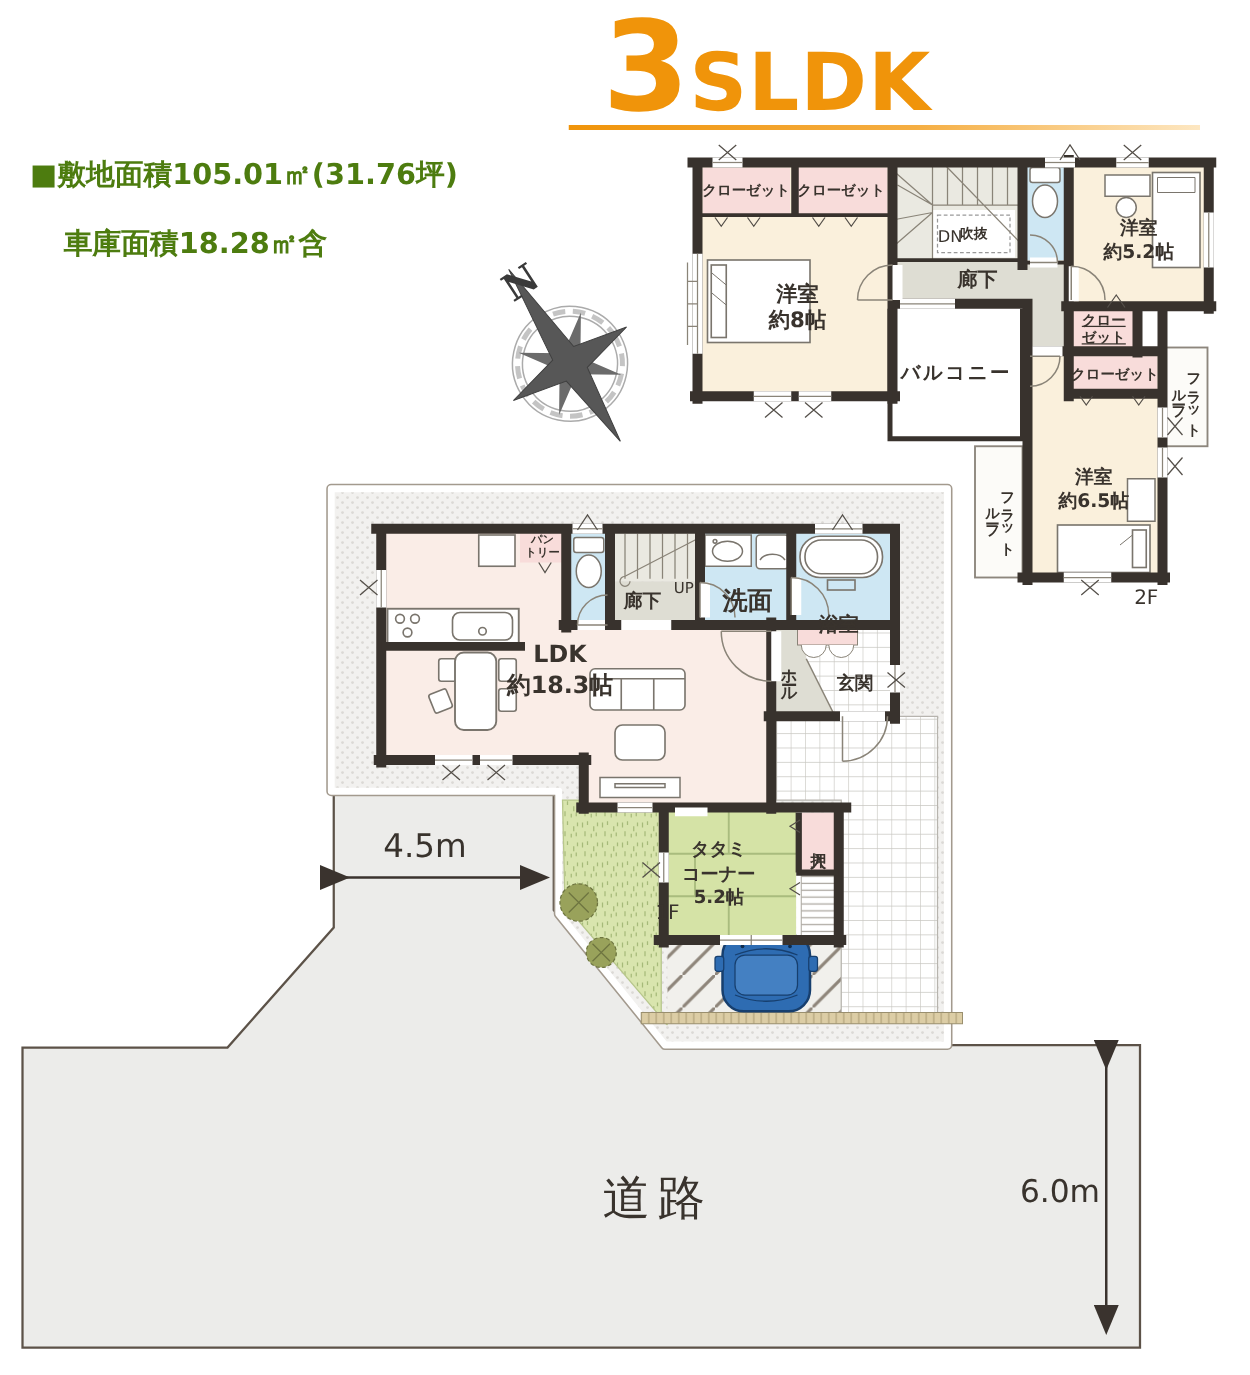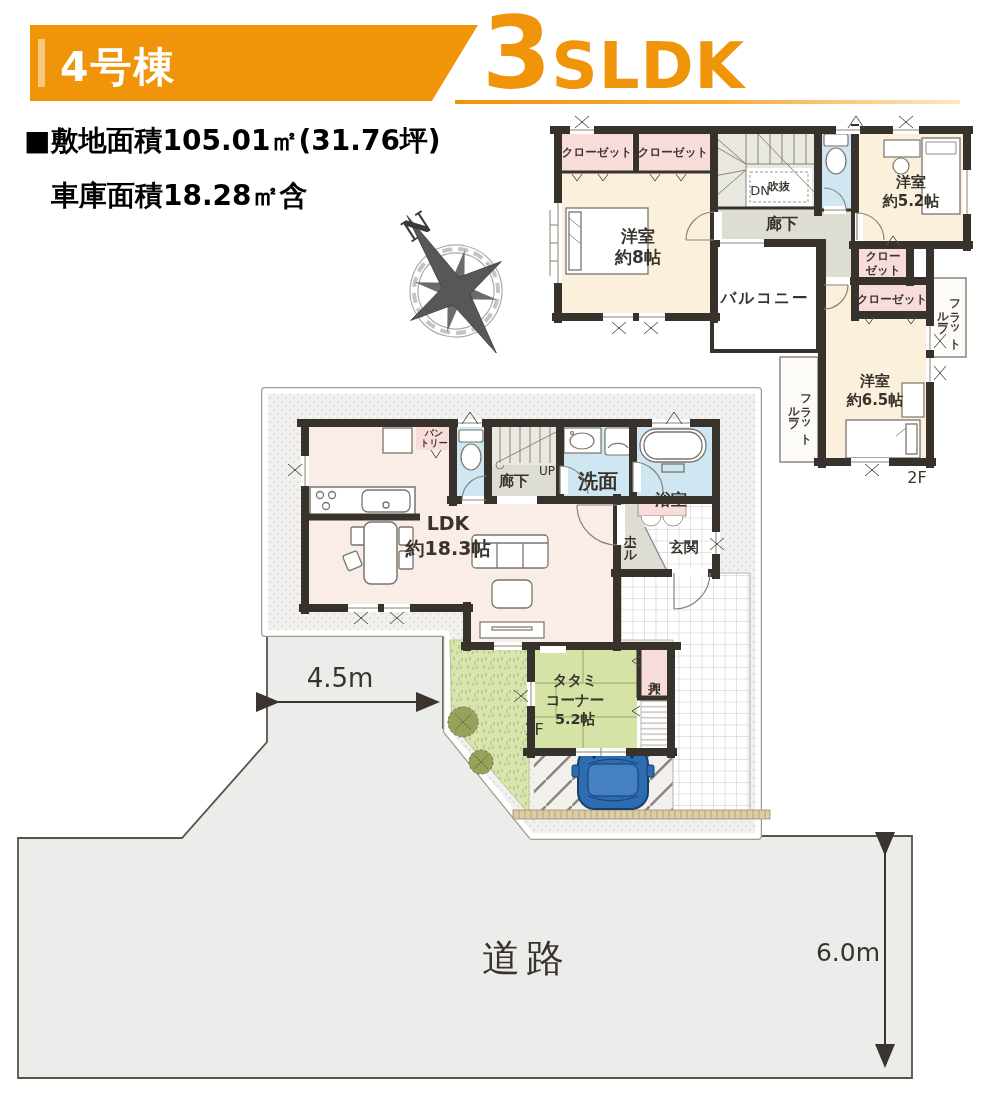--- a/index.html
+++ b/index.html
@@ -9,21 +9,21 @@
   
   .banner{position:absolute;left:30px;top:25px;width:448px;height:76px;background:#F0940A;
           clip-path:polygon(0 0,100% 0,89.7% 100%,0 100%);}
   .banner-bar{position:absolute;left:8px;top:14px;width:7px;height:48px;background:#F8C87E;}
   .banner-label{position:absolute;left:30px;top:15px;font-size:41px;font-weight:700;color:#fff;letter-spacing:2px;}
   .plantype{position:absolute;left:482px;top:8px;display:flex;align-items:baseline;color:#F0940A;font-weight:700;}
   .plantype .n3{font-size:100px;line-height:92px;}
   .plantype .sldk{font-size:64px;line-height:92px;letter-spacing:1px;}
   .underline{position:absolute;left:455px;top:100px;width:505px;height:4px;
              background:linear-gradient(90deg,#F0940A 0%,#F5AE42 55%,#FDE7C2 100%);}
-  .siteinfo{position:absolute;left:24px;top:113px;font-size:28px;font-weight:700;color:#000000;line-height:55px;white-space:nowrap;}
+  .siteinfo{position:absolute;left:24px;top:113px;font-size:23px;font-weight:700;color:#4d7c0f;line-height:55px;white-space:nowrap;}
   .siteinfo .indent{padding-left:27px;}
   
   .lbl{position:absolute;transform:translate(-50%,-50%);white-space:pre-line;text-align:center;
        color:#39332D;font-weight:600;line-height:1.25;}
   .v{writing-mode:vertical-rl;text-orientation:upright;line-height:1.05;}
   .north{font-family:"DejaVu Serif","Liberation Serif",serif;font-weight:700;
          transform:translate(-50%,-50%) rotate(-33deg);color:#3A3A3A;}
 </style>
 </head>
 <body>
@@ -316,24 +316,20 @@
     <polygon points="0,-42 7,-7 42,0 7,7 0,42 -7,7 -42,0 -7,-7" transform="rotate(45)" fill="#6B6B6B"></polygon>
     <polygon points="0,-90 10,-10 54,0 10,10 0,74 -10,10 -54,0 -10,-10" fill="#575757" stroke="#3F3F3F" stroke-width="0.8"></polygon>
   </g>
 
   <g stroke="#3A332E" stroke-width="2" fill="none">
     <path d="M276 702 H436" marker-start="url(#ah)" marker-end="url(#ah)"></path>
     <path d="M885 852 V1064" marker-start="url(#ah)" marker-end="url(#ah)"></path>
   </g>
 </svg>
 
-<div class="banner">
-  <div class="banner-bar"></div>
-  <div class="banner-label">4号棟</div>
-</div>
 <div class="plantype">
   <span class="n3">3</span>
       <span class="sldk">SLDK</span>
 </div>
 <div class="underline"></div>
 <div class="siteinfo">
   <div>■敷地面積105.01㎡(31.76坪)</div>
   <div class="indent">車庫面積18.28㎡含</div>
 </div>
 
@@ -342,21 +338,21 @@
 <div class="lbl" style="left:597px;top:152px;font-size:11.5px;">クローゼット</div>
 <div class="lbl" style="left:673px;top:152px;font-size:11.5px;">クローゼット</div>
 <div class="lbl" style="left:760px;top:191px;font-size:13px;font-weight:500;">DN</div>
 <div class="lbl" style="left:779px;top:187px;font-size:11px;">吹抜</div>
 <div class="lbl" style="left:782px;top:224px;font-size:16px;">廊下</div>
 <div class="lbl" style="left:638px;top:247px;font-size:17px;">洋室
 約8帖</div>
 <div class="lbl" style="left:911px;top:192px;font-size:15px;">洋室
 約5.2帖</div>
 <div class="lbl" style="left:765px;top:299px;font-size:15.5px;letter-spacing:2px;">バルコニー</div>
-<div class="lbl" style="left:883px;top:263px;font-size:11.5px;">クロー
+<div class="lbl" style="left:883px;top:263px;font-size:11.5px;text-decoration:underline;">クロー
 ゼット</div>
 <div class="lbl" style="left:892px;top:299px;font-size:11.5px;">クローゼット</div>
 <div class="lbl" style="left:875px;top:391px;font-size:15px;">洋室
 約6.5帖</div>
 <div class="lbl v" style="left:949px;top:317px;font-size:11.5px;height:56px;">フラットルーフ</div>
 <div class="lbl v" style="left:800px;top:412px;font-size:11.5px;height:56px;">フラットルーフ</div>
 <div class="lbl" style="left:917px;top:478px;font-size:16px;font-weight:500;">2F</div>
 
 <div class="lbl" style="left:434px;top:438px;font-size:9px;line-height:1.15;">パン
 トリー</div>

